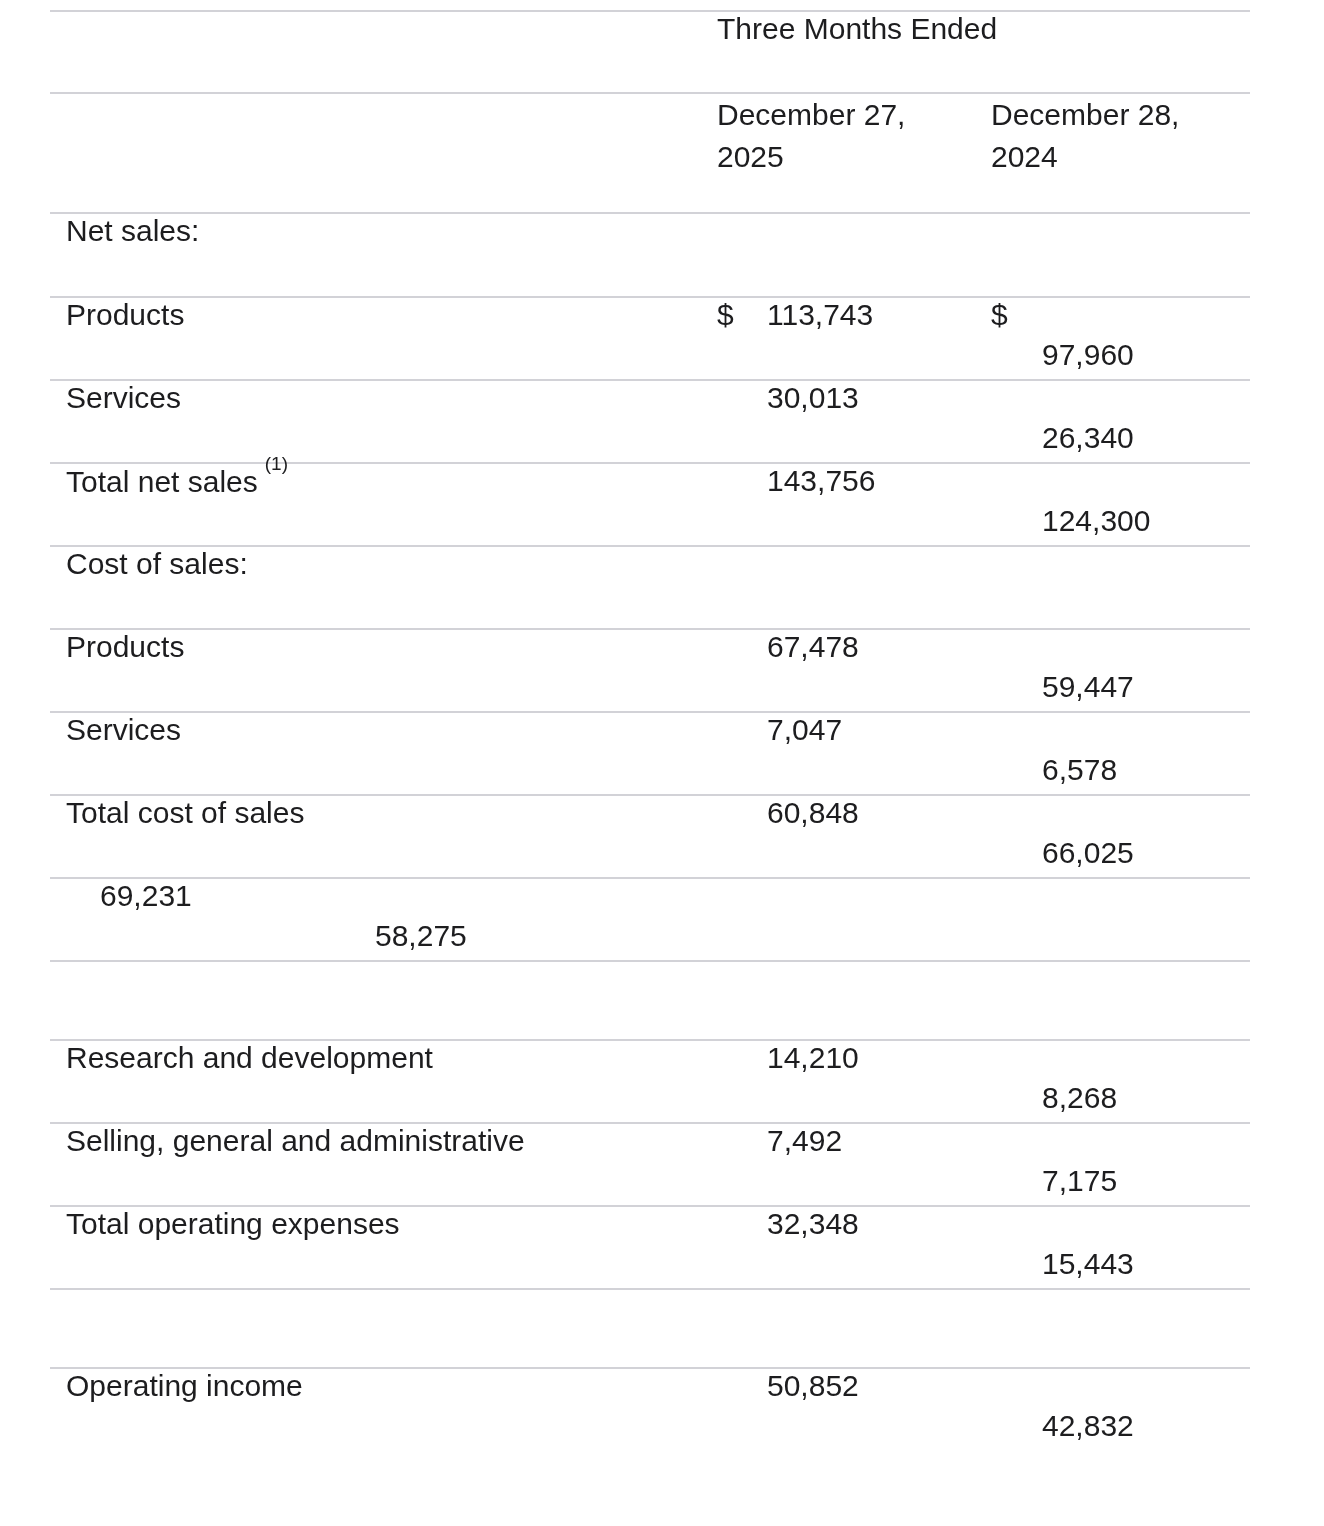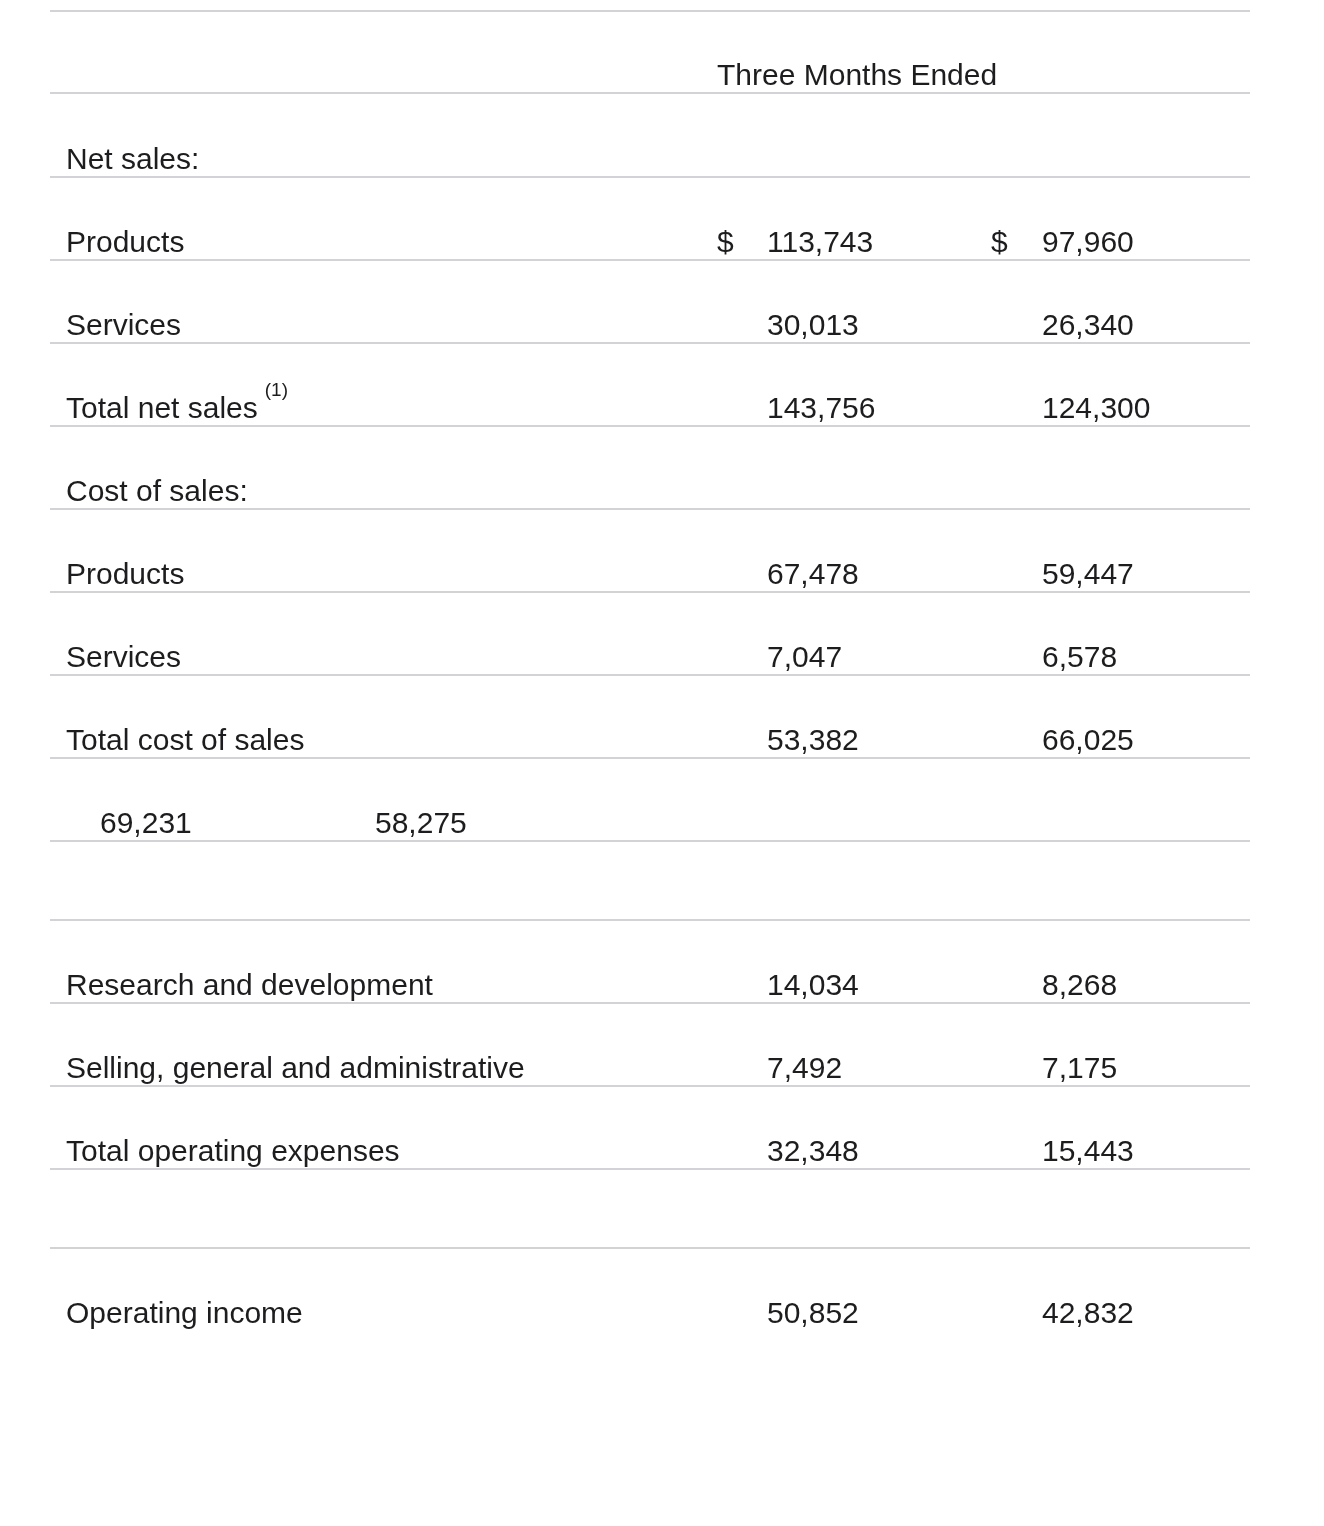--- a/index.html
+++ b/index.html
@@ -18,21 +18,21 @@
   }
   .fin-table {
     position: absolute;
     left: 50px;
     top: 10px;
     width: 1200px;
     font-size: 30px;
   }
   .row {
     display: flex;
-    align-items: flex-end;
+    align-items: flex-start;
     box-sizing: border-box;
     border-top: 2px solid var(--divider-color);
   }
   .h-months { height: 82px; }
   .h-dates  { height: 120px; }
   .h-sec1   { height: 84px; }
   .h-std    { height: 83px; }
   .h-spacer { height: 79px; }
   .cell { box-sizing: border-box; }
   .c-label  { width: 667px; padding-left: 16px; }
@@ -53,20 +53,27 @@
 </head>
 <body>
 
 <div class="fin-table">
 
   <div class="row h-months">
     <div class="cell c-label"></div>
     <div class="cell c-period">Three Months Ended</div>
   </div>
 
+  <div class="row h-dates">
+    <div class="cell c-label"></div>
+    <div class="cell c-date">December 27,
+2025</div>
+    <div class="cell c-date2">December 28,
+2024</div>
+  </div>
 
   <div class="row h-sec1">
     <div class="cell c-label">Net sales:</div>
   </div>
 
   <div class="row h-std">
     <div class="cell c-label">Products</div>
     <div class="cell c-cur">$</div>
     <div class="cell c-val">113,743</div>
     <div class="cell c-cur2">$</div>
@@ -105,39 +112,39 @@
     <div class="cell c-label">Services</div>
     <div class="cell c-cur"></div>
     <div class="cell c-val">7,047</div>
     <div class="cell c-cur2"></div>
     <div class="cell c-val2">6,578</div>
   </div>
 
   <div class="row h-std">
     <div class="cell c-label">Total cost of sales</div>
     <div class="cell c-cur"></div>
-    <div class="cell c-val">53,382</div>
+    <div class="cell c-val">60,848</div>
     <div class="cell c-cur2"></div>
     <div class="cell c-val2">66,025</div>
   </div>
 
   <div class="row h-std">
     <div class="cell c-cur"></div>
     <div class="cell c-val">69,231</div>
     <div class="cell c-cur2"></div>
     <div class="cell c-val2">58,275</div>
   </div>
 
   <div class="row h-spacer"></div>
 
 
   <div class="row h-std">
     <div class="cell c-label">Research and development</div>
     <div class="cell c-cur"></div>
-    <div class="cell c-val">14,034</div>
+    <div class="cell c-val">14,210</div>
     <div class="cell c-cur2"></div>
     <div class="cell c-val2">8,268</div>
   </div>
 
   <div class="row h-std">
     <div class="cell c-label">Selling, general and administrative</div>
     <div class="cell c-cur"></div>
     <div class="cell c-val">7,492</div>
     <div class="cell c-cur2"></div>
     <div class="cell c-val2">7,175</div>

